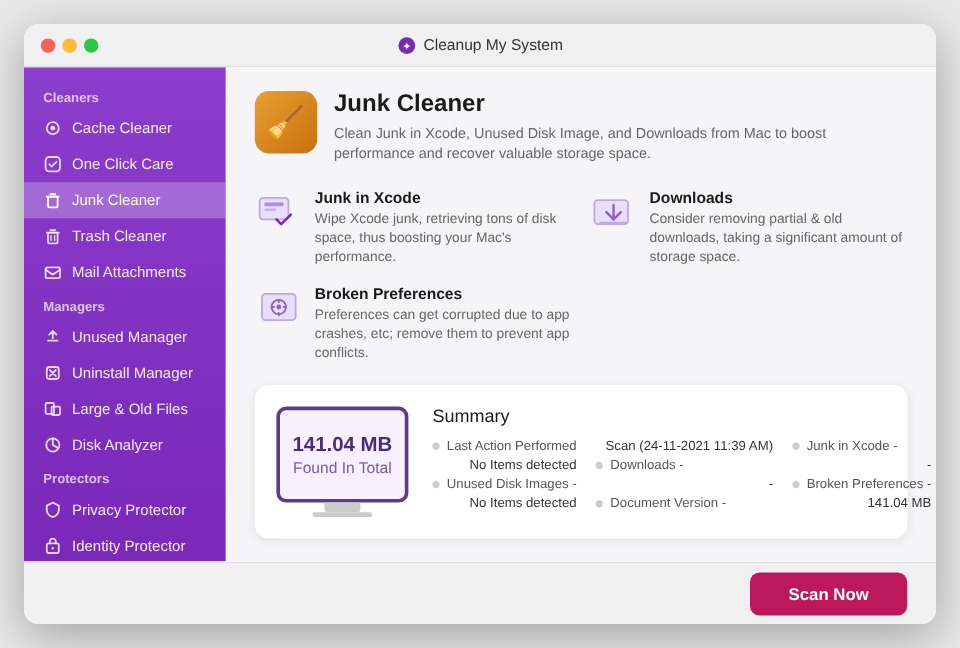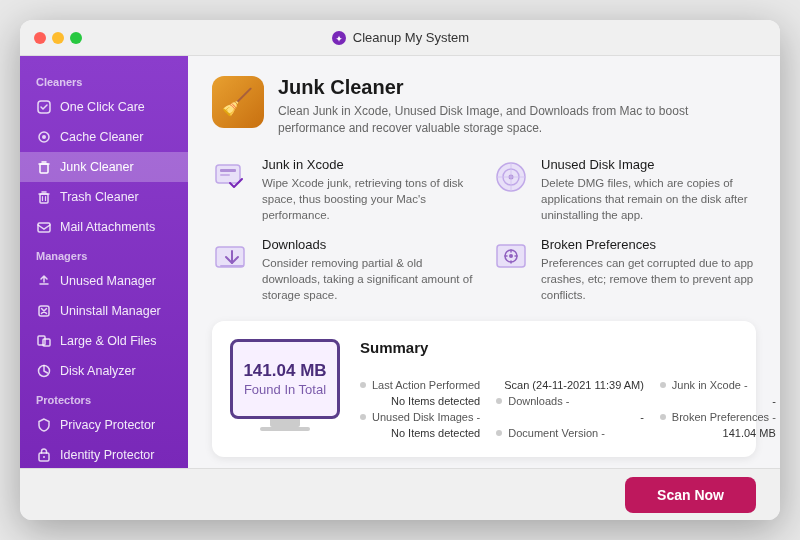--- a/index.html
+++ b/index.html
@@ -151,21 +151,21 @@
     .feature-card-icon {
       width: 40px;
       height: 40px;
       flex-shrink: 0;
       display: flex;
       align-items: center;
       justify-content: center;
     }
     .feature-card-text h3 {
       font-size: 13px;
-      font-weight: 400;
+      font-weight: 700;
       color: #1a1a1a;
       margin-bottom: 3px;
     }
     .feature-card-text p {
       font-size: 11.5px;
       color: #666;
       line-height: 1.4;
     }
     
     .summary-box {
@@ -215,23 +215,23 @@
       width: 50px;
       height: 4px;
       background: #ccc;
       border-radius: 2px;
     }
     .summary-details {
       flex: 1;
     }
     .summary-details h2 {
       font-size: 15px;
-      font-weight: 700;
+      font-weight: 400;
       color: #1a1a1a;
-      margin-bottom: 23px;
+      margin-bottom: 10px;
     }
     .summary-rows {
       display: grid;
       grid-template-columns: 1fr 1fr 1fr;
       gap: 4px 16px;
     }
     .summary-row {
       display: flex;
       align-items: center;
       gap: 6px;
@@ -299,32 +299,32 @@
     </div>
   </div>
 
   <div class="main-content">
 
     <div class="sidebar">
       <div class="sidebar-section-label">Cleaners</div>
 
       <div class="sidebar-item">
         <svg class="sidebar-item-icon" viewBox="0 0 16 16" fill="none">
+          <circle cx="8" cy="8" r="5" stroke="rgba(255,255,255,0.8)" stroke-width="1.5" fill="none"></circle>
+          <circle cx="8" cy="8" r="2" fill="rgba(255,255,255,0.8)"></circle>
+        </svg>
+        <span>Cache Cleaner</span>
+      </div>
+
+      <div class="sidebar-item">
+        <svg class="sidebar-item-icon" viewBox="0 0 16 16" fill="none">
           <rect x="2" y="2" width="12" height="12" rx="3" stroke="rgba(255,255,255,0.8)" stroke-width="1.5" fill="none"></rect>
           <path d="M5 8l2 2 4-4" stroke="rgba(255,255,255,0.8)" stroke-width="1.5" stroke-linecap="round"></path>
         </svg>
         <span>One Click Care</span>
-      </div>
-
-      <div class="sidebar-item">
-        <svg class="sidebar-item-icon" viewBox="0 0 16 16" fill="none">
-          <circle cx="8" cy="8" r="5" stroke="rgba(255,255,255,0.8)" stroke-width="1.5" fill="none"></circle>
-          <circle cx="8" cy="8" r="2" fill="rgba(255,255,255,0.8)"></circle>
-        </svg>
-        <span>Cache Cleaner</span>
       </div>
 
       <div class="sidebar-item active">
         <svg class="sidebar-item-icon" viewBox="0 0 16 16" fill="none">
           <rect x="4" y="5" width="8" height="9" rx="1" stroke="white" stroke-width="1.5" fill="none"></rect>
           <path d="M3 5h10M6 3h4" stroke="white" stroke-width="1.5" stroke-linecap="round"></path>
         </svg>
         <span>Junk Cleaner</span>
       </div>
 
@@ -421,34 +421,20 @@
               <rect x="8" y="17" width="10" height="2" rx="1" fill="#c8b0e8"></rect>
               <path d="M30 22l-8 8-4-4" stroke="#7928b8" stroke-width="2" stroke-linecap="round" stroke-linejoin="round" fill="none"></path>
             </svg>
           </div>
           <div class="feature-card-text">
             <h3>Junk in Xcode</h3>
             <p>Wipe Xcode junk, retrieving tons of disk space, thus boosting your Mac's performance.</p>
           </div>
         </div>
 
-        <div class="feature-card">
-          <div class="feature-card-icon">
-            <svg width="40" height="40" viewBox="0 0 40 40">
-              <circle cx="20" cy="20" r="14" fill="#e8e0f8" stroke="#c0a8e8" stroke-width="1.5"></circle>
-              <circle cx="20" cy="20" r="8" fill="none" stroke="#c0a8e8" stroke-width="1.5"></circle>
-              <circle cx="20" cy="20" r="2.5" fill="#b090d8"></circle>
-              <path d="M6 20h28M20 6v28" stroke="#d0c0f0" stroke-width="0.8"></path>
-            </svg>
-          </div>
-          <div class="feature-card-text">
-            <h3>Unused Disk Image</h3>
-            <p>Delete DMG files, which are copies of applications that remain on the disk after uninstalling the app.</p>
-          </div>
-        </div>
 
         <div class="feature-card">
           <div class="feature-card-icon">
             <svg width="40" height="40" viewBox="0 0 40 40">
               <rect x="4" y="10" width="28" height="20" rx="3" fill="#e8e0f8" stroke="#c0a8e8" stroke-width="1.5"></rect>
               <path d="M14 20l6 6 6-6" stroke="#9060c0" stroke-width="2" stroke-linecap="round" stroke-linejoin="round" fill="none"></path>
               <path d="M20 14v12" stroke="#9060c0" stroke-width="2" stroke-linecap="round"></path>
               <rect x="8" y="28" width="24" height="2" rx="1" fill="#c0a8e8"></rect>
             </svg>
           </div>

